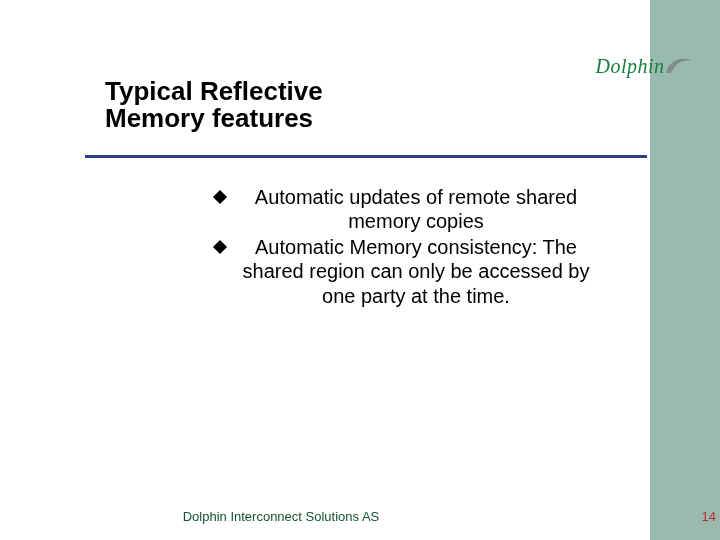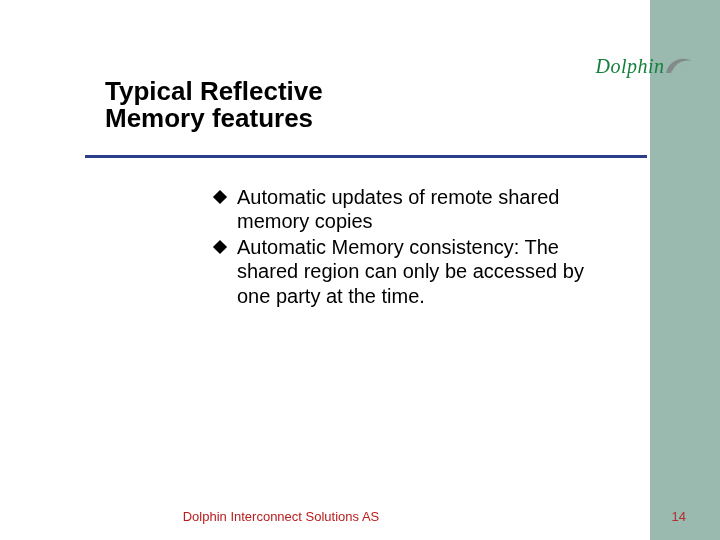--- a/index.html
+++ b/index.html
@@ -75,34 +75,35 @@
     flex: 0 0 auto;
     width: 10px;
     height: 10px;
     background: #000;
     transform: rotate(45deg);
     margin-top: 7px;
     margin-right: 12px;
   }
   .bullet-text {
     flex: 1 1 auto;
+    text-align: center;
   }
   .footer {
     position: absolute;
     bottom: 16px;
     left: 0;
     width: 562px;
     text-align: center;
     font-size: 13px;
-    color: #b91c1c;
+    color: #14532d;
   }
   .pagenum {
     position: absolute;
     bottom: 16px;
-    right: 34px;
+    right: 4px;
     font-size: 13px;
     color: #b03030;
   }
 </style>
 </head>
 <body>
 
 <div class="sidebar"></div>
 
 <div class="logo">

